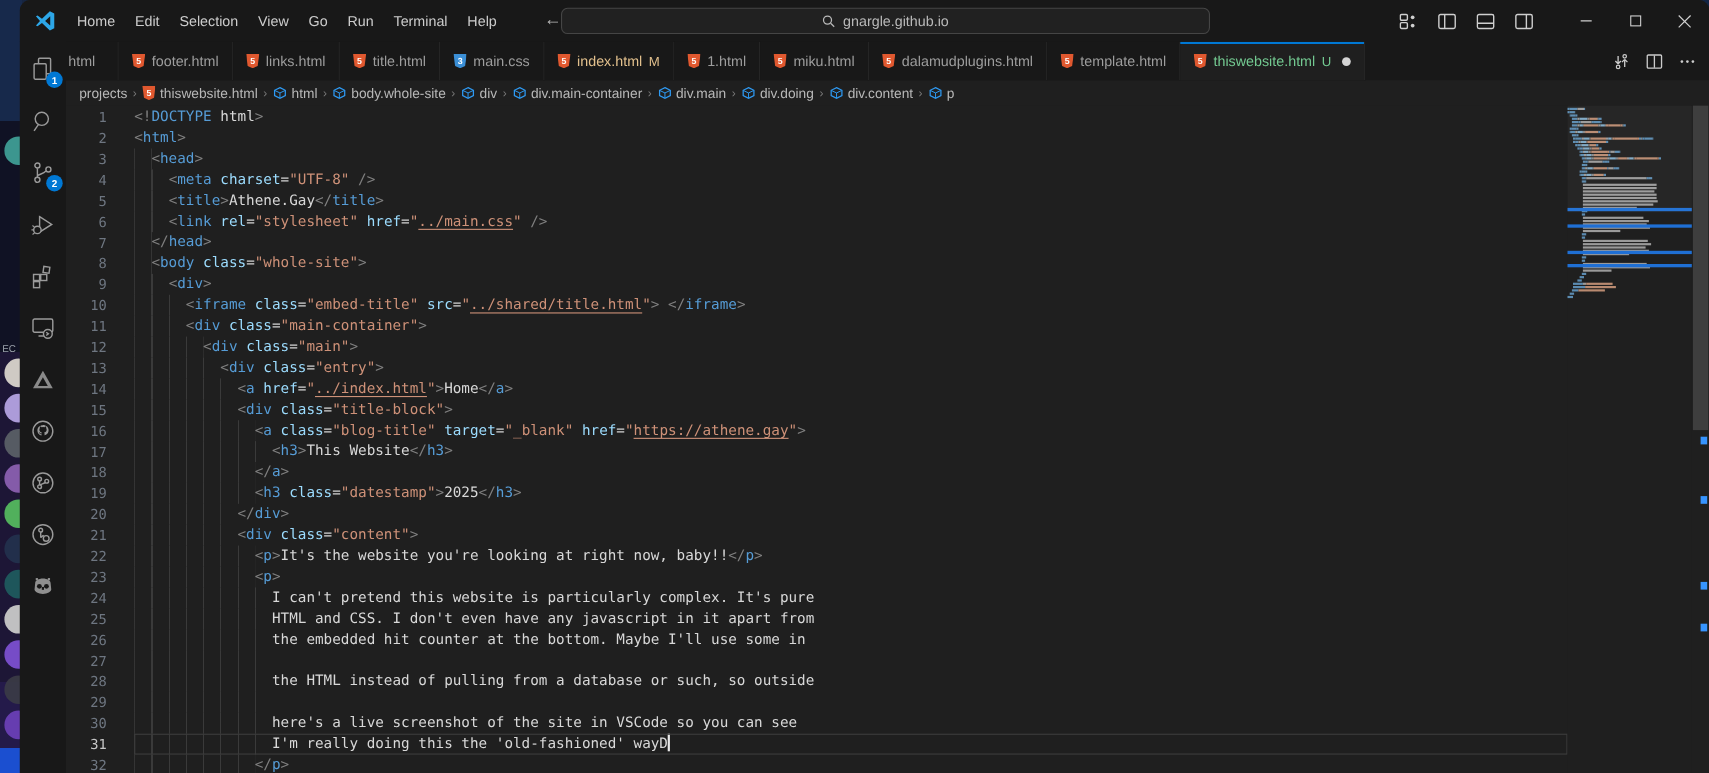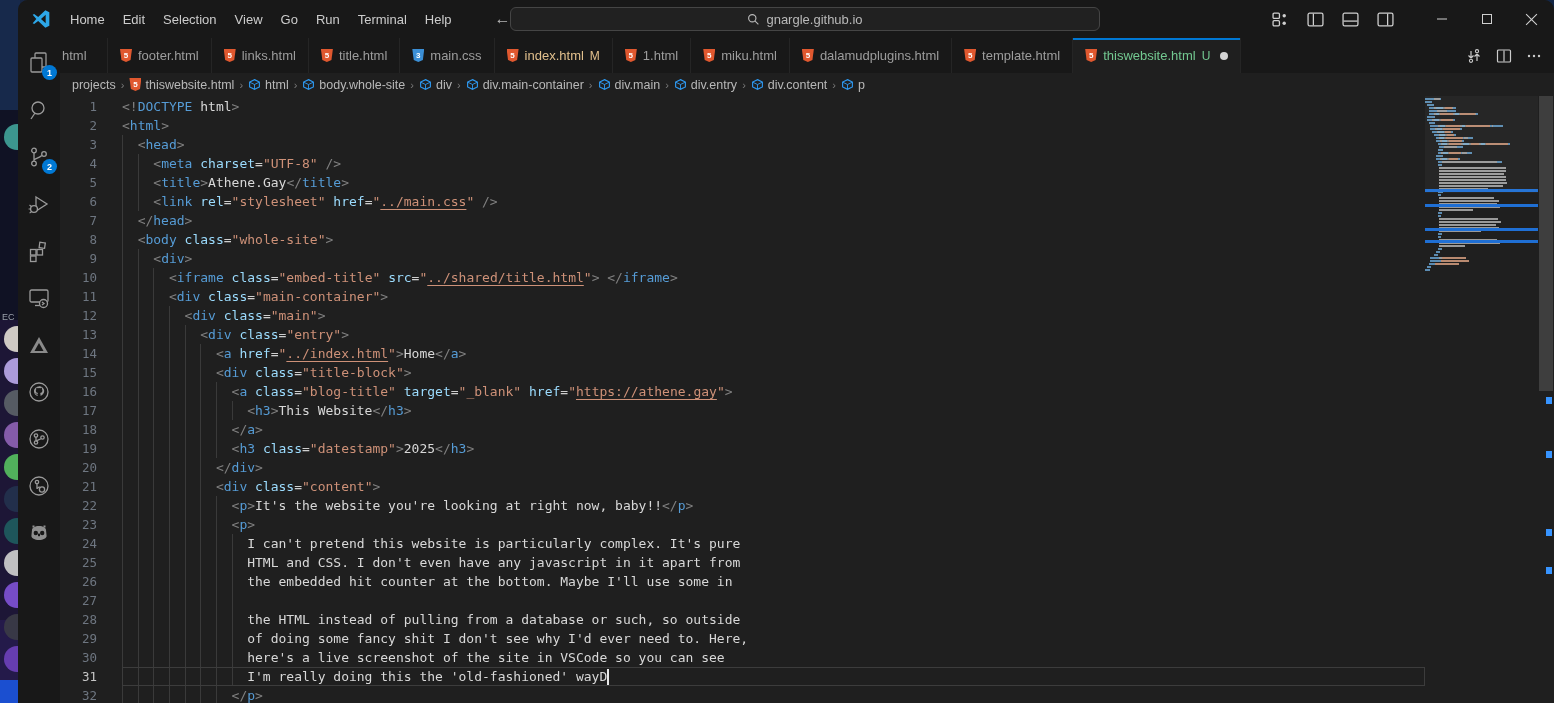--- a/index.html
+++ b/index.html
@@ -428,21 +428,21 @@
             <span>div.main</span>
           </span>
           <span class="crumb-sep">›</span>
           <span class="crumb">
             <span class="sym-icon">
               <svg width="13" height="13" viewBox="0 0 16 16">
                 <path d="M8 2 14 5v6L8 14 2 11V5z" fill="none" stroke="#2e9af3" stroke-width="1.4"></path>
                 <path d="M2.4 5.3 8 8l5.6-2.7M8 8v5.6" stroke="#2e9af3" stroke-width="1.1" fill="none"></path>
               </svg>
             </span>
-            <span>div.entry</span>
+            <span>div.doing</span>
           </span>
           <span class="crumb-sep">›</span>
           <span class="crumb">
             <span class="sym-icon">
               <svg width="13" height="13" viewBox="0 0 16 16">
                 <path d="M8 2 14 5v6L8 14 2 11V5z" fill="none" stroke="#2e9af3" stroke-width="1.4"></path>
                 <path d="M2.4 5.3 8 8l5.6-2.7M8 8v5.6" stroke="#2e9af3" stroke-width="1.1" fill="none"></path>
               </svg>
             </span>
             <span>div.content</span>
@@ -482,21 +482,21 @@
             <div class="line"><div class="gutter">19</div><div class="lbody"><span class="ind" style="width: 14ch;"></span><span class="tk-p">&lt;</span><span class="tk-t">h3</span><span class="tk-x"> </span><span class="tk-a">class</span><span class="tk-o">=</span><span class="tk-s">"datestamp"</span><span class="tk-p">&gt;</span><span class="tk-x">2025</span><span class="tk-p">&lt;/</span><span class="tk-t">h3</span><span class="tk-p">&gt;</span></div></div>
             <div class="line"><div class="gutter">20</div><div class="lbody"><span class="ind" style="width: 12ch;"></span><span class="tk-p">&lt;/</span><span class="tk-t">div</span><span class="tk-p">&gt;</span></div></div>
             <div class="line"><div class="gutter">21</div><div class="lbody"><span class="ind" style="width: 12ch;"></span><span class="tk-p">&lt;</span><span class="tk-t">div</span><span class="tk-x"> </span><span class="tk-a">class</span><span class="tk-o">=</span><span class="tk-s">"content"</span><span class="tk-p">&gt;</span></div></div>
             <div class="line"><div class="gutter">22</div><div class="lbody"><span class="ind" style="width: 14ch;"></span><span class="tk-p">&lt;</span><span class="tk-t">p</span><span class="tk-p">&gt;</span><span class="tk-x">It's the website you're looking at right now, baby!!</span><span class="tk-p">&lt;/</span><span class="tk-t">p</span><span class="tk-p">&gt;</span></div></div>
             <div class="line"><div class="gutter">23</div><div class="lbody"><span class="ind" style="width: 14ch;"></span><span class="tk-p">&lt;</span><span class="tk-t">p</span><span class="tk-p">&gt;</span></div></div>
             <div class="line"><div class="gutter">24</div><div class="lbody"><span class="ind" style="width: 16ch;"></span><span class="tk-x">I can't pretend this website is particularly complex. It's pure</span></div></div>
             <div class="line"><div class="gutter">25</div><div class="lbody"><span class="ind" style="width: 16ch;"></span><span class="tk-x">HTML and CSS. I don't even have any javascript in it apart from</span></div></div>
             <div class="line"><div class="gutter">26</div><div class="lbody"><span class="ind" style="width: 16ch;"></span><span class="tk-x">the embedded hit counter at the bottom. Maybe I'll use some in</span></div></div>
             <div class="line"><div class="gutter">27</div><div class="lbody"><span class="ind" style="width: 16ch;"></span></div></div>
             <div class="line"><div class="gutter">28</div><div class="lbody"><span class="ind" style="width: 16ch;"></span><span class="tk-x">the HTML instead of pulling from a database or such, so outside</span></div></div>
-            <div class="line"><div class="gutter">29</div><div class="lbody"><span class="ind" style="width: 16ch;"></span><span class="tk-x">of doing some fancy shit I don't see why I'd ever need to. Here,</span></div></div>
+            <div class="line"><div class="gutter">29</div><div class="lbody"><span class="ind" style="width: 16ch;"></span></div></div>
             <div class="line"><div class="gutter">30</div><div class="lbody"><span class="ind" style="width: 16ch;"></span><span class="tk-x">here's a live screenshot of the site in VSCode so you can see</span></div></div>
             <div class="line cur"><div class="gutter">31</div><div class="lbody"><span class="ind" style="width: 16ch;"></span><span class="tk-x">I'm really doing this the 'old-fashioned' wayD</span><span class="cursor"></span></div></div>
             <div class="line"><div class="gutter">32</div><div class="lbody"><span class="ind" style="width: 14ch;"></span><span class="tk-p">&lt;/</span><span class="tk-t">p</span><span class="tk-p">&gt;</span></div></div>
           </div>
         <div class="minimap" id="minimap">
             <div class="mm-line">
               <span class="mm-seg" style="width: 0px;"></span>
               <span class="mm-seg" style="width: 2.1px; background: rgb(91, 139, 177);"></span>
               <span class="mm-seg" style="width: 7.35px; background: rgb(91, 139, 177);"></span>
               <span class="mm-seg" style="width: 5.25px; background: rgb(154, 154, 154);"></span>

